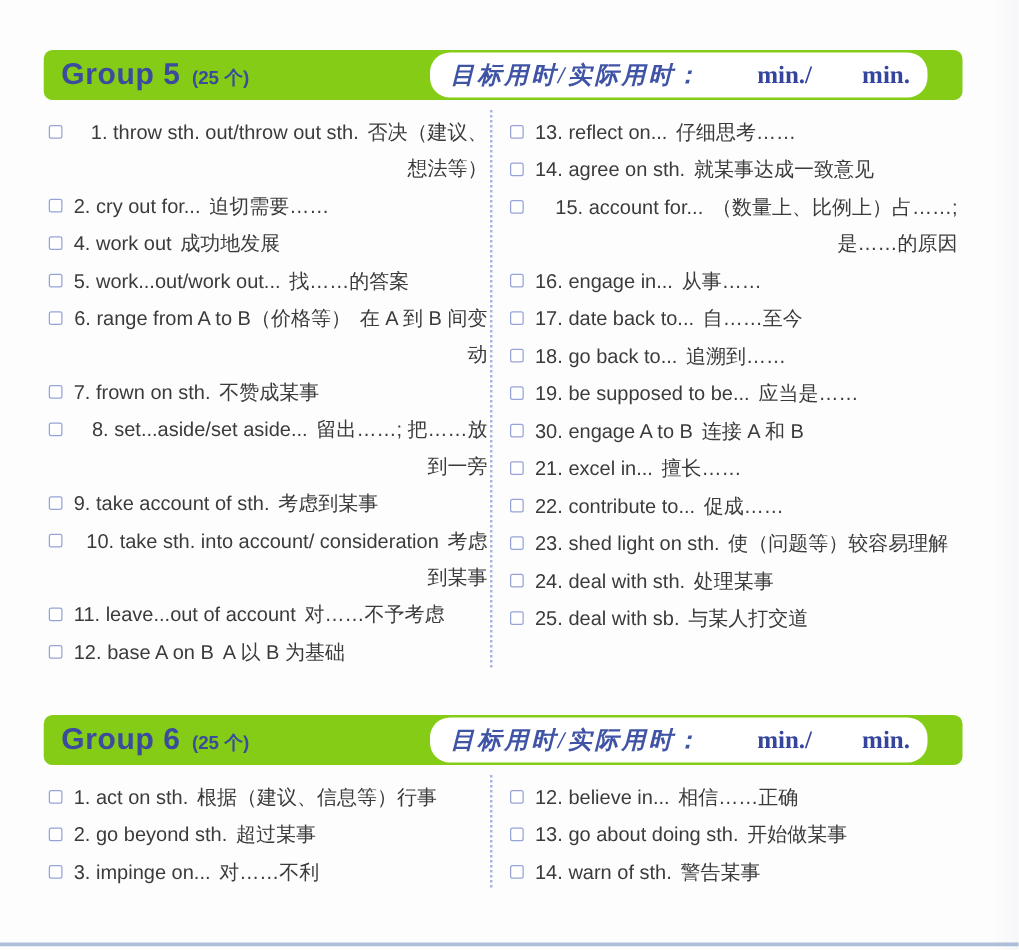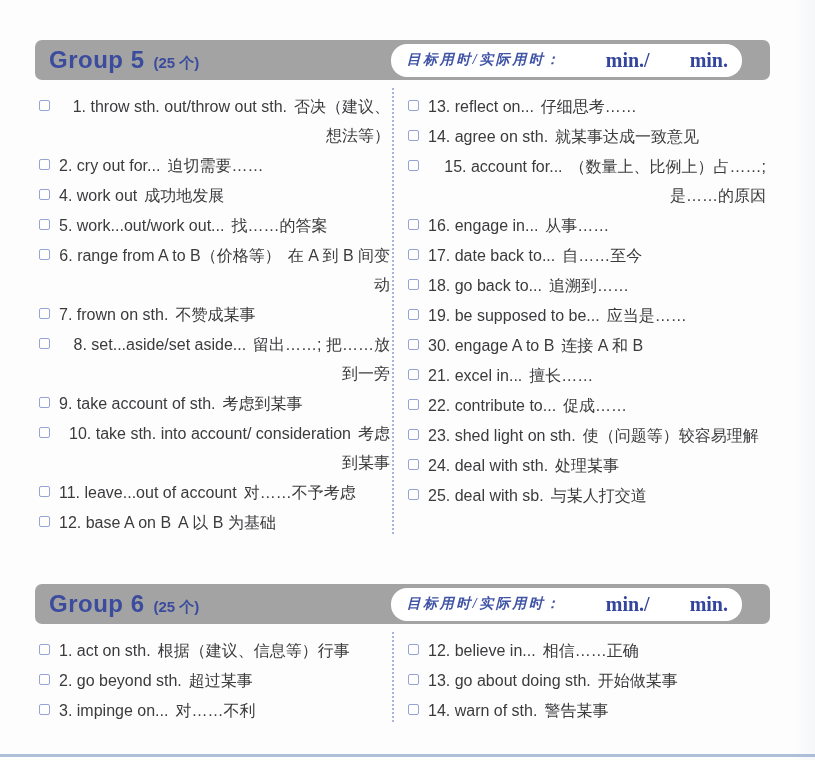--- a/index.html
+++ b/index.html
@@ -10,24 +10,24 @@
     position:relative;
     color:#3b3b3d;
   }
   .page { position:relative; width:815px; height:760px; padding-top:40px; }
   .page::after { 
     content:""; position:absolute; top:0; right:0; width:22px; height:100%;
     background:linear-gradient(to right, rgba(0,0,0,0), rgba(120,130,150,0.05));
     pointer-events:none;
   }
   .group { margin:0 45px 0 35px; }
-  .group + .group { margin-top:46px; }
+  .group + .group { margin-top:34px; }
 
   .group-header {
-    background:#a3a3a3;
+    background:#84cc16;
     border-radius:7px;
     height:40px;
     display:flex;
     align-items:center;
     justify-content:space-between;
     padding:0 28px 0 14px;
   }
   .group-title { display:flex; align-items:baseline; }
   .gt { color:#3b4b9d; font-weight:bold; font-size:24px; letter-spacing:0.5px; }
   .gc { color:#3b4b9d; font-weight:bold; font-size:15px; margin-left:9px; }
@@ -37,21 +37,21 @@
     border-radius:16px;
     padding:5px 14px 5px 16px;
     display:flex;
     align-items:center;
     color:#4054a6;
   }
   .t-label {
     font-family:"Liberation Serif", serif;
     font-style:italic;
     font-weight:bold;
-    font-size:14px;
+    font-size:19px;
     letter-spacing:2.5px;
   }
   .t-unit {
     font-family:"Liberation Serif", serif;
     font-weight:bold;
     font-size:20px;
     color:#34459b;
   }
   .u1 { margin-left:44px; }
   .u2 { margin-left:40px; }

